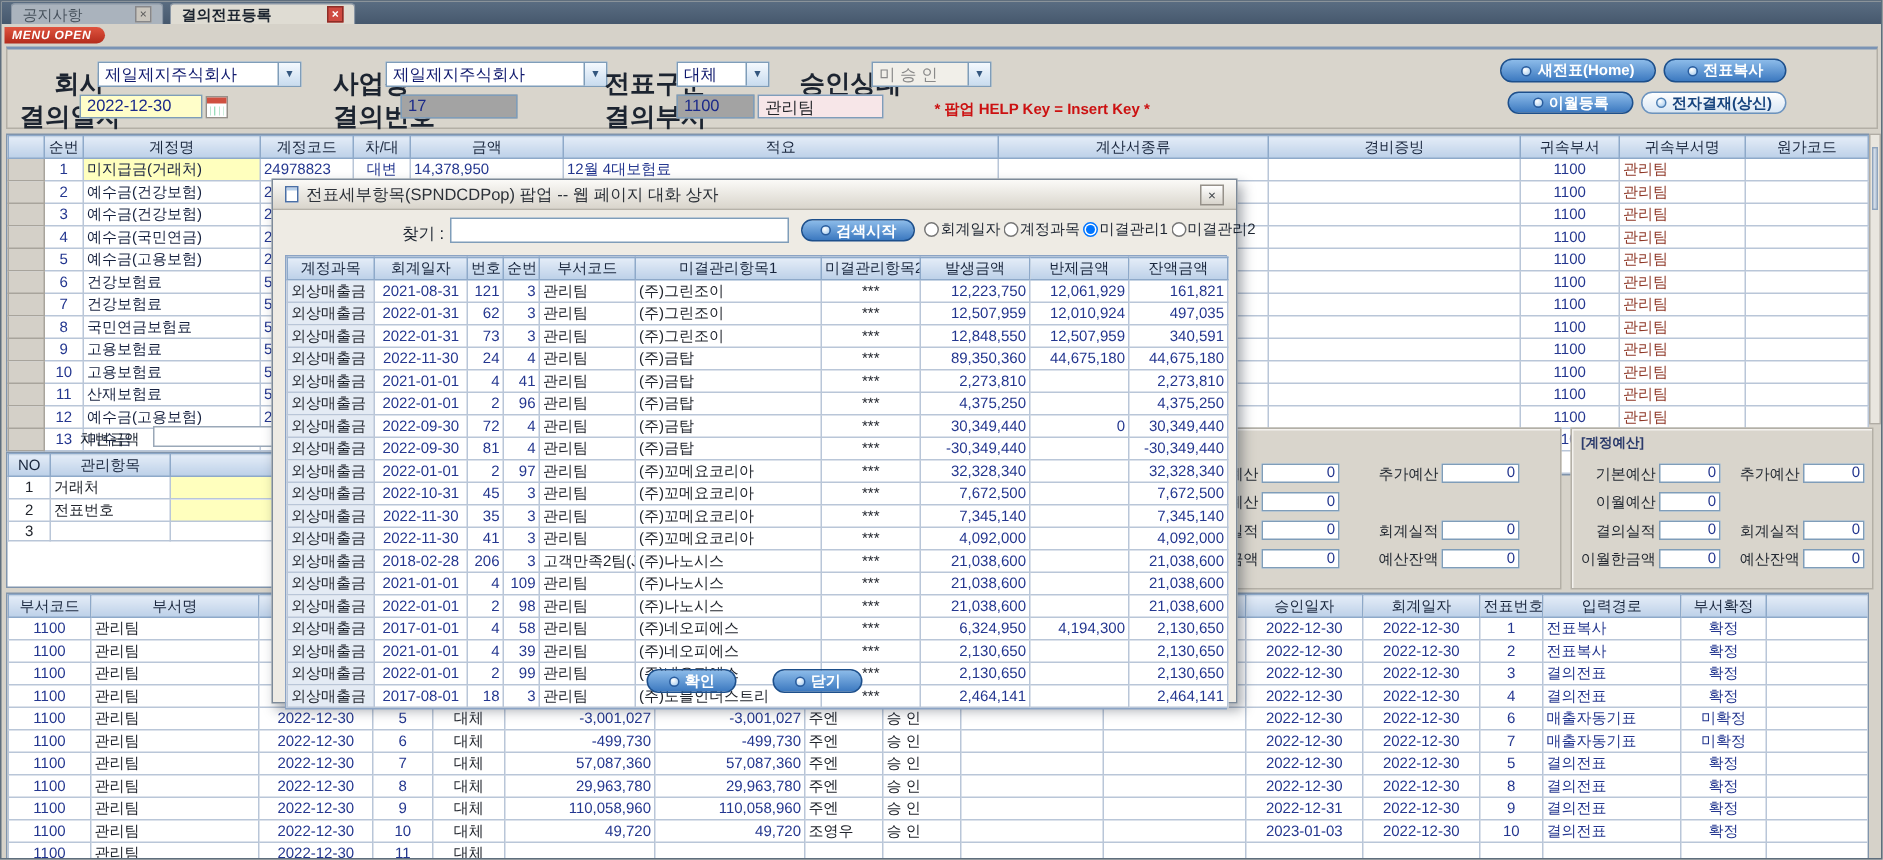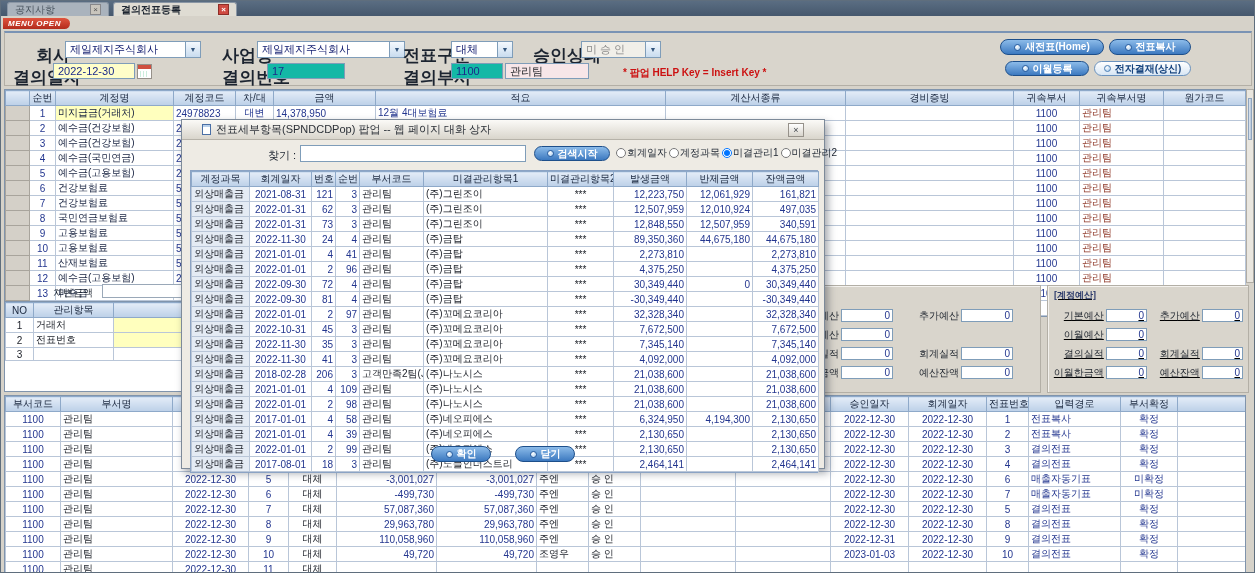--- a/index.html
+++ b/index.html
@@ -28,21 +28,21 @@
   #form-panel { position:absolute; left:3px; top:30px; width:1248px; height:55px;
                 background:#d9d5cc; border:1px solid #b3afa6; border-top:2px solid #7a93b4; }
   .flabel { position:absolute; font-size:17px; color:#1c2430; white-space:nowrap;font-weight:bold; }
   .selectbox { position:absolute; height:17px; background:#fff; border:1px solid #7f9db9;
                display:flex; align-items:center; font-size:11px; color:#101a6e;
                padding-left:4px; cursor:pointer; }
   .selectbox.disabled { background:#f1efe9; color:#8a8a8a; }
   .selarrow { margin-left:auto; width:15px; align-self:stretch;
               background:linear-gradient(#f4f9fe,#c9dcef); border-left:1px solid #7f9db9;
               font-size:7px; color:#33567e; display:flex; align-items:center; justify-content:center; }
-  .inputbox { position:absolute; height:16px; background:#14b8a6; border:1px solid #7f9db9;
+  .inputbox { position:absolute; height:16px; background:#a3a3a3; border:1px solid #7f9db9;
               display:flex; align-items:center; padding:0 4px; font-size:11px; color:#1b2a8a; }
   .inputbox.yellow { background:#fffec9; }
   .inputbox.pink   { background:#f7e6e8; color:#23252a; }
   .cal-icon { position:absolute; width:15px; height:15px; background:#fff;
               border:1px solid #96918a; cursor:pointer; }
   .cal-icon::before { content:""; display:block; height:4px; background:#cf5040; }
   .cal-icon::after  { content:""; display:block; margin:2px; height:6px;
                       background:repeating-linear-gradient(90deg,#9db,transparent 1px 3px); }
   .help-red { position:absolute; font-size:10px; font-weight:bold; color:#cc1111; }
 
@@ -90,21 +90,21 @@
   #mgmt-wrap { position:absolute; left:3px; top:300px; width:312px; height:91px;
                background:#fff; border:1px solid #8094ac; }
   .mgmt-grid td { color:#20242c; }
   .mgmt-grid td:nth-child(1) { text-align:center; }
   .mgmt-grid tbody tr:nth-child(-n+2) td:nth-child(3) { background:#ffffbe; }
 
   
   .budget-box { position:absolute; top:284px; height:108px; background:#d9d5cc;
                 border:1px solid #b3afa6; box-shadow:inset 1px 1px 0 #f4f2ee; padding-top:3px; }
   #budget1 { left:768px; width:272px; }
-  #budget2 { left:1046px; width:202px;text-decoration:underline; }
+  #budget2 { left:1046px; width:202px; }
   .budget-title { font-size:9px; font-weight:bold; color:#2b3a6b; padding-left:6px; height:17px; }
   .budget-line { display:flex; align-items:center; height:19px; padding:0 5px; gap:2px; }
   .blabel { font-size:10px; color:#222831; text-align:right; white-space:nowrap; overflow:hidden; }
   .bvalue { background:#fff; border:1px solid #7f9db9; height:13px; line-height:12px;
             text-align:right; color:#23368f; font-size:10px; padding:0 2px; }
   #budget1 .blabel { width:64px; } #budget1 .bvalue { width:52px; }
   #budget2 .blabel { width:52px; } #budget2 .bvalue { width:42px; }
 
   
   #bottom-wrap { position:absolute; left:3px; top:394px; width:1242px; height:179px;
@@ -117,21 +117,21 @@
   .bottom-grid td:nth-child(5),.bottom-grid td:nth-child(8),.bottom-grid td:nth-child(9)
     { color:#20242c; }
   .bottom-grid td:nth-child(6),.bottom-grid td:nth-child(7) { text-align:right; }
   .bottom-grid td:nth-child(12),.bottom-grid td:nth-child(13),.bottom-grid td:nth-child(14),
   .bottom-grid td:nth-child(16) { text-align:center; }
 
   
   #popup { position:absolute; left:180px; top:118px; width:644px; height:350px;
            background:#eeebe4; border:1px solid #7d8a99;
            box-shadow:3px 4px 8px rgba(20,30,45,.4); z-index:10; }
-  #popup-title { height:20px; display:flex; align-items:center; gap:5px; padding:0 20px;
+  #popup-title { height:20px; display:flex; align-items:center; gap:5px; padding:0 8px;
                  background:linear-gradient(#fbfaf7,#d9d5cc); border-bottom:1px solid #b6b2a9;
                  font-size:11px; color:#2c3138; }
   .doc-icon { width:9px; height:11px; background:#fff; border:1px solid #4a6fa5;
               box-shadow:inset 0 2px 0 #b8d0ea; flex:none; }
   #popup-close { margin-left:auto; width:16px; height:14px; border:1px solid #96918a;
                  background:linear-gradient(#fff,#d8d4cc); font-size:9px; line-height:12px;
                  text-align:center; color:#43484e; cursor:pointer; }
   #popup-search { position:absolute; left:0; top:22px; width:100%; height:24px; }
   #popup-search .lbl { position:absolute; left:86px; top:6px; font-size:11px; color:#1c2430; }
   #popup-search input[type=text] { position:absolute; left:118px; top:3px; width:226px; height:17px;

